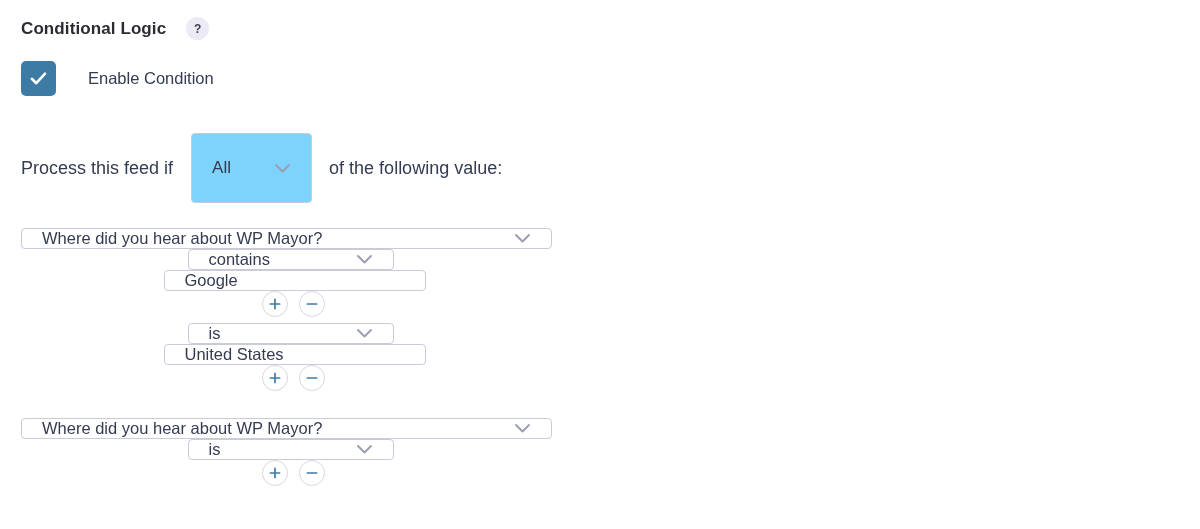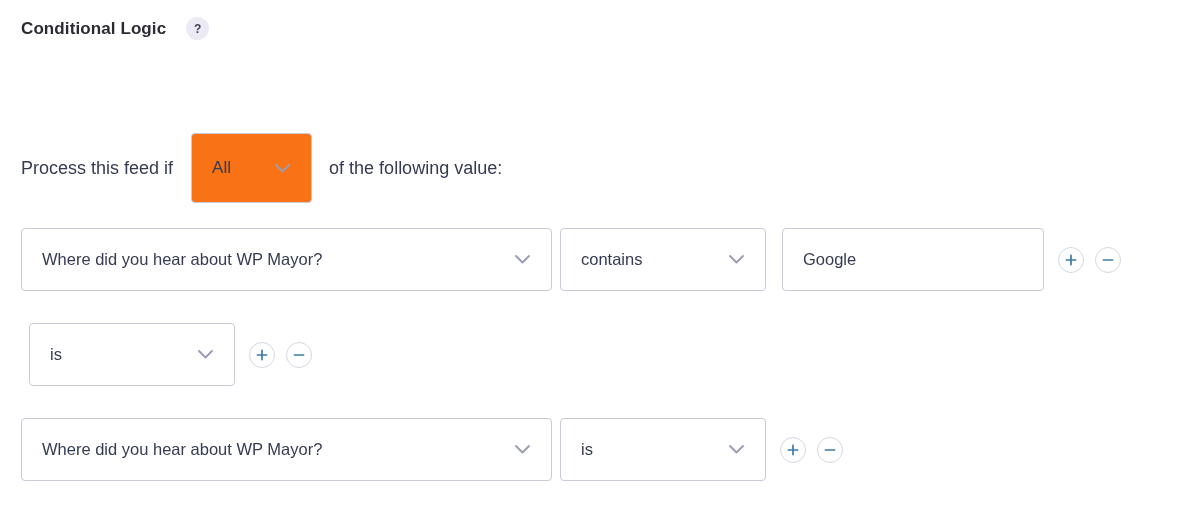--- a/index.html
+++ b/index.html
@@ -98,21 +98,21 @@
     white-space: nowrap;
   }
   .match-select {
     margin-left: 18px;
     margin-right: 17px;
     width: 121px;
     height: 70px;
     box-sizing: border-box;
     border: 1px solid #c9cbd8;
     border-radius: 4px;
-    background: #f97316;
+    background: #7dd3fc;
     display: flex;
     align-items: center;
     padding: 0 20px;
     cursor: pointer;
   }
   .match-select .sel-text {
     font-size: 17px;
     color: #353b52;
     flex: 1;
   }
@@ -121,20 +121,21 @@
   .rows {
     position: absolute;
     left: 21px;
     top: 228px;
   }
   .cond-row {
     display: flex;
     align-items: center;
     height: 63px;
     margin-bottom: 32px;
+    flex-direction: column;
   }
   .cond-row:last-child { margin-bottom: 0; }
 
   .field-box {
     box-sizing: border-box;
     height: 63px;
     border: 1px solid #c9cbd8;
     border-radius: 4px;
     background: #ffffff;
     display: flex;
@@ -197,20 +198,28 @@
 </head>
 <body>
 
 <div class="panel">
 
   <div class="header-row">
     <span class="section-title">Conditional Logic</span>
     <span class="help-badge">?</span>
   </div>
 
+  <div class="enable-row">
+    <span class="checkbox">
+      <svg width="21" height="21" viewBox="0 0 21 21">
+        <path d="M3.8 10.8 L8.3 15.2 L17.0 5.6" fill="none" stroke="#ffffff" stroke-width="2.6" stroke-linecap="round" stroke-linejoin="round"></path>
+      </svg>
+    </span>
+    <span class="enable-label">Enable Condition</span>
+  </div>
 
   <div class="process-row">
     <span class="process-text">Process this feed if</span>
     <span class="match-select">
       <span class="sel-text">All</span>
       <svg class="chev" width="17" height="11" viewBox="0 0 17 11">
         <path d="M2 2 L8.5 8.5 L15 2" fill="none" stroke="#9a9db4" stroke-width="1.9" stroke-linecap="round" stroke-linejoin="round"></path>
       </svg>
     </span>
     <span class="process-text">of the following value:</span>
@@ -248,20 +257,23 @@
       </span>
     </div>
 
     <div class="cond-row">
       <span class="field-box op-select">
         <span class="sel-text">is</span>
         <svg class="chev" width="17" height="11" viewBox="0 0 17 11">
           <path d="M2 2 L8.5 8.5 L15 2" fill="none" stroke="#9a9db4" stroke-width="1.9" stroke-linecap="round" stroke-linejoin="round"></path>
         </svg>
       </span>
+      <span class="field-box value-input">
+        <span class="val-text">United States</span>
+      </span>
       <span class="row-actions">
         <span class="circle-btn">
           <svg width="14" height="14" viewBox="0 0 14 14">
             <path d="M7 2.4 V11.6 M2.4 7 H11.6" stroke="#3d7ba5" stroke-width="1.7" stroke-linecap="round"></path>
           </svg>
         </span>
         <span class="circle-btn">
           <svg width="14" height="14" viewBox="0 0 14 14">
             <path d="M2.4 7 H11.6" stroke="#3d7ba5" stroke-width="1.7" stroke-linecap="round"></path>
           </svg>

